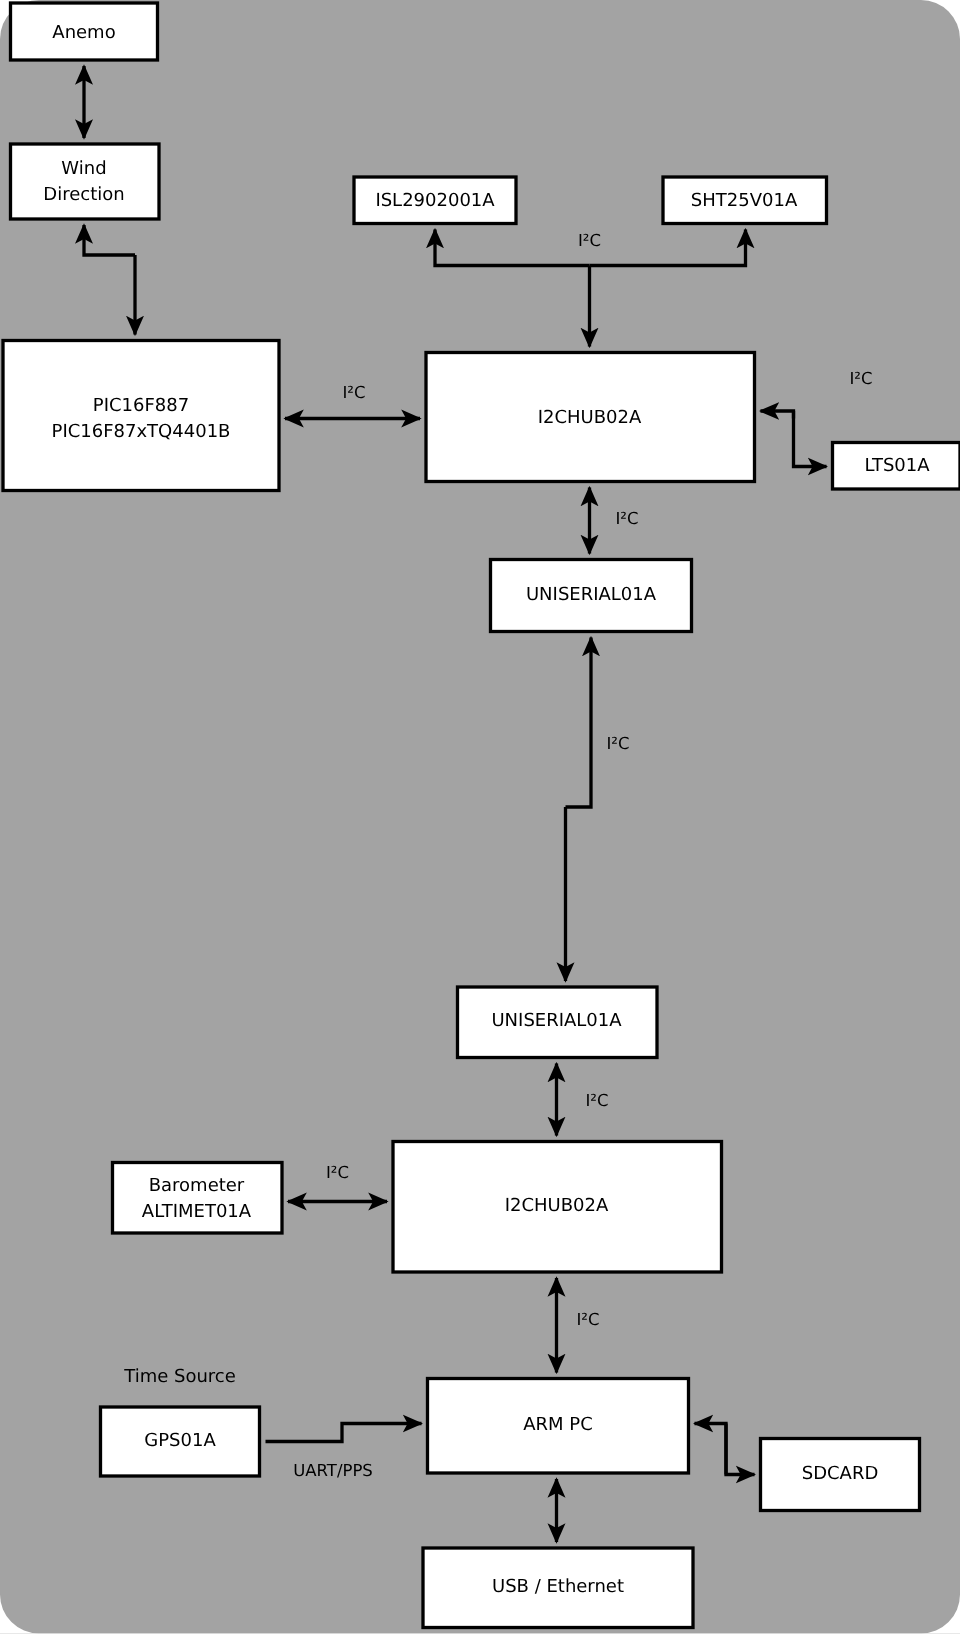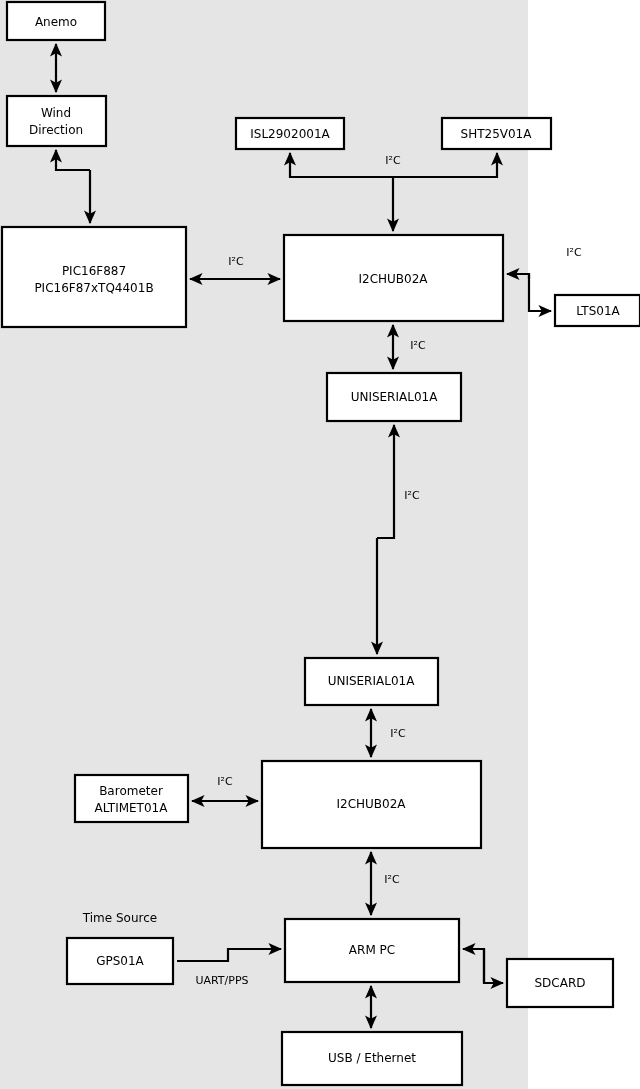--- a/index.html
+++ b/index.html
@@ -2,24 +2,25 @@
 <html><head>
 <meta charset="utf-8">
 <style>
   html, body {
     margin: 0;
     padding: 0;
     background: #ffffff;
   }
   #diagram-root {
     position: relative;
-    width: 528px;
+    width: 640px;
     height: 1089px;
-    background: #e5e5e5;
-    font-family: "DejaVu Sans", sans-serif;
+    background: #a3a3a3;
+    font-family: "DejaVu Sans", sans-serif;
+    border-radius: 26px;
   }
   svg#diagram-svg {
     position: absolute;
     top: 0;
     left: 0;
     width: 640px;
     height: 1089px;
     display: block;
   }
   .node-box {

